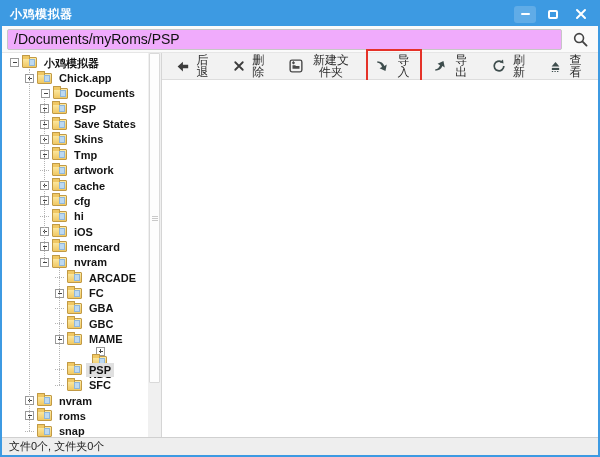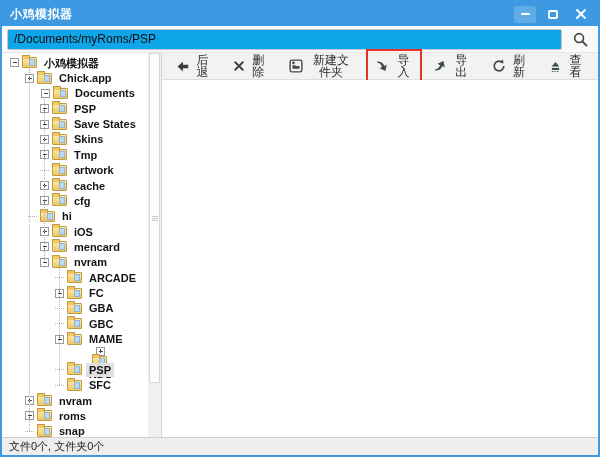--- a/index.html
+++ b/index.html
@@ -10,21 +10,21 @@
   .titlebar { height:24px; background:#3d9ae2; display:flex; align-items:center; padding:0 6px 0 8px; flex:none; }
   .title { color:#fff; font-size:12px; font-weight:bold; letter-spacing:.5px; }
   .win-controls { margin-left:auto; display:flex; align-items:center; gap:6px; }
   .wbtn { width:22px; height:17px; display:flex; align-items:center; justify-content:center; border-radius:3px; cursor:default; }
   .wbtn.min { background:rgba(255,255,255,.18); }
   .minbar { width:9px; height:2px; background:#fff; border-radius:1px; }
   .maxbox { width:10px; height:9px; border:2px solid #fff; border-radius:2px; }
 
   
   .addressbar { height:27px; background:#fafafa; display:flex; align-items:center; padding:0 0 0 5px; flex:none; border-bottom:1px solid #e6e6e6; }
-  .addr-input { flex:1; height:21px; border:1px solid #c6c6c6; border-radius:2px; padding:0 6px; font-size:12px; color:#111; background:#0ea5e9; outline:none; font-family:inherit; }
+  .addr-input { flex:1; height:21px; border:1px solid #c6c6c6; border-radius:2px; padding:0 6px; font-size:14px; color:#111; background:#f0abfc; outline:none; font-family:inherit; }
   .search-btn { width:36px; height:100%; display:flex; align-items:center; justify-content:center; background:transparent; border:none; }
 
   
   .main { flex:1; display:flex; min-height:0; }
   .tree-panel { width:160px; flex:none; display:flex; background:#fff; border-right:1px solid #d5d5d5; }
   .tree { flex:1; position:relative; overflow:hidden; padding-top:2px; }
   .tree-scrollbar { width:13px; flex:none; background:#f0f0f0; position:relative; }
   .thumb { position:absolute; left:1px; right:1px; top:0; height:86%; background:#fdfdfd; border:1px solid #d9d9d9; border-radius:1px; display:flex; flex-direction:column; align-items:center; justify-content:center; gap:1px; }
   .thumb i { display:block; width:6px; height:1px; background:#c9c9c9; }
 
@@ -150,21 +150,21 @@
             <span class="folder"></span>
             <span class="tlabel">cache</span>
           </div>
           <div class="trow" style="padding-left: 36px;">
             <span class="slot">
               <span class="expander plus"></span>
             </span>
             <span class="folder"></span>
             <span class="tlabel">cfg</span>
           </div>
-          <div class="trow" style="padding-left: 24px;">
+          <div class="trow" style="padding-left: 24px; margin-left: 12px;">
             <span class="slot">
               <span class="dash"></span>
             </span>
             <span class="folder"></span>
             <span class="tlabel">hi</span>
           </div>
           <div class="trow" style="padding-left: 36px;">
             <span class="slot">
               <span class="expander plus"></span>
             </span>

